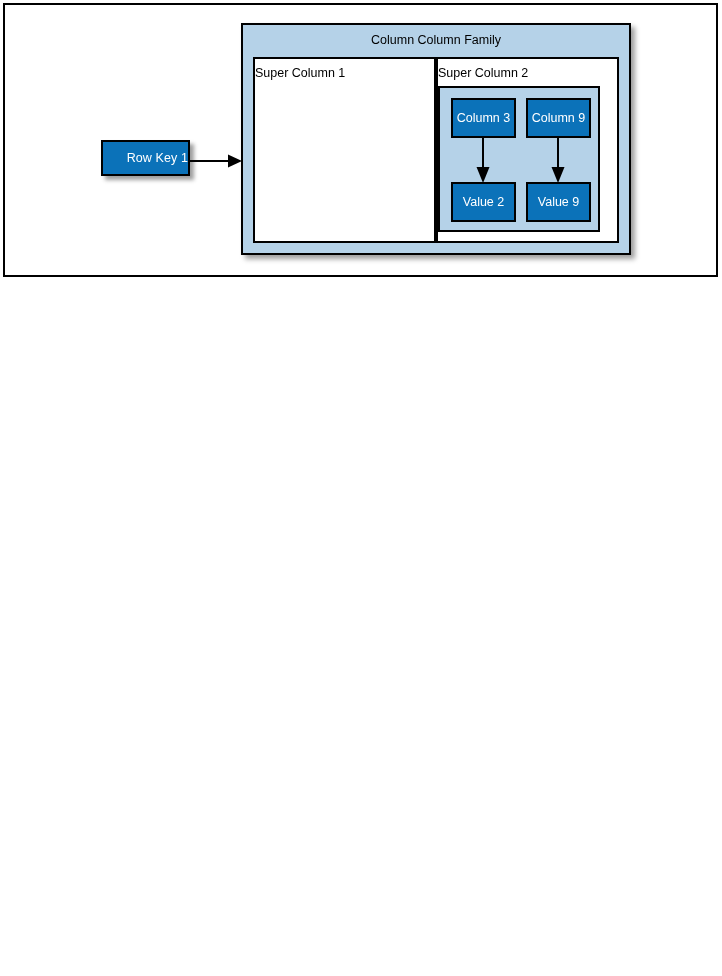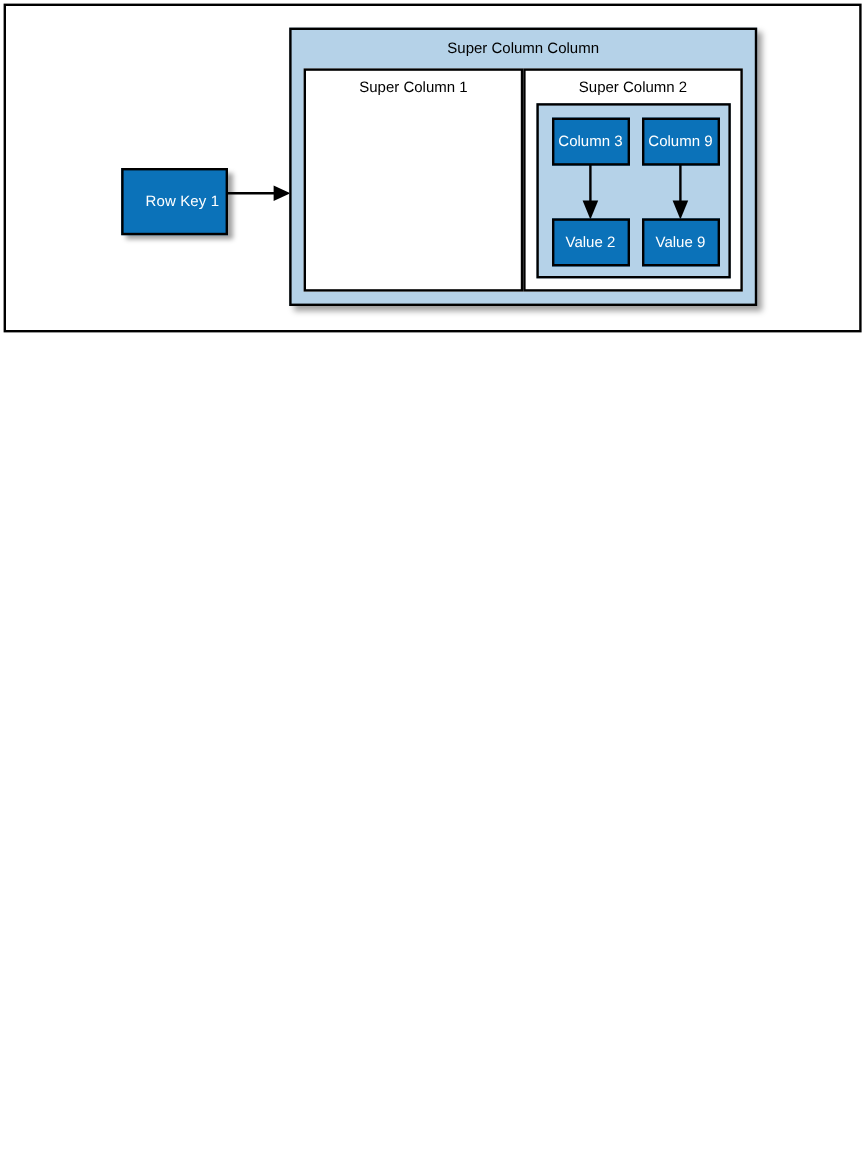--- a/index.html
+++ b/index.html
@@ -26,28 +26,28 @@
     box-sizing: border-box;
     background: #ffffff;
   }
 
   
   #row-key-box {
     position: absolute;
     left: 96px;
     top: 135px;
     width: 89px;
-    height: 56px;
+    height: 36px;
     background: #0b72b9;
     border: 2px solid #000000;
     box-sizing: border-box;
     box-shadow: 4px 4px 4px rgba(0,0,0,0.38);
     display: flex;
     align-items: center;
-    justify-content: center;
+    justify-content: flex-end;
     padding-left: 13px;
   }
   #row-key-box .box-label {
     color: #ffffff;
     font-size: 12.5px;
     letter-spacing: 0.1px;
     white-space: nowrap;
   }
 
   
@@ -93,21 +93,21 @@
   }
 
   .super-column {
     width: 216px;
     background: #ffffff;
     border: 2px solid #000000;
     box-sizing: border-box;
     position: relative;
     display: flex;
     flex-direction: column;
-    align-items: center;
+    align-items: flex-start;
   }
   .super-column-title {
     margin-top: 7px;
     font-size: 12.5px;
     color: #000000;
     white-space: nowrap;
   }
 
   
   .column-pane {
@@ -159,21 +159,21 @@
   <div id="row-key-box">
     <span class="box-label">Row Key 1</span>
   </div>
 
   <svg id="row-key-arrow" viewBox="0 0 52 16" preserveAspectRatio="none">
     <line x1="0" y1="8" x2="40" y2="8" stroke="#000000" stroke-width="2"></line>
     <polygon points="38,1.5 52,8 38,14.5" fill="#000000"></polygon>
   </svg>
 
   <div id="super-column-family">
-    <div id="family-title">Super Column Column</div>
+    <div id="family-title">Column Column Family</div>
 
     <div id="super-columns-row">
 
       <div class="super-column">
         <div class="super-column-title">Super Column 1</div>
       </div>
 
       <div class="super-column">
         <div class="super-column-title">Super Column 2</div>
         <div class="column-pane">

